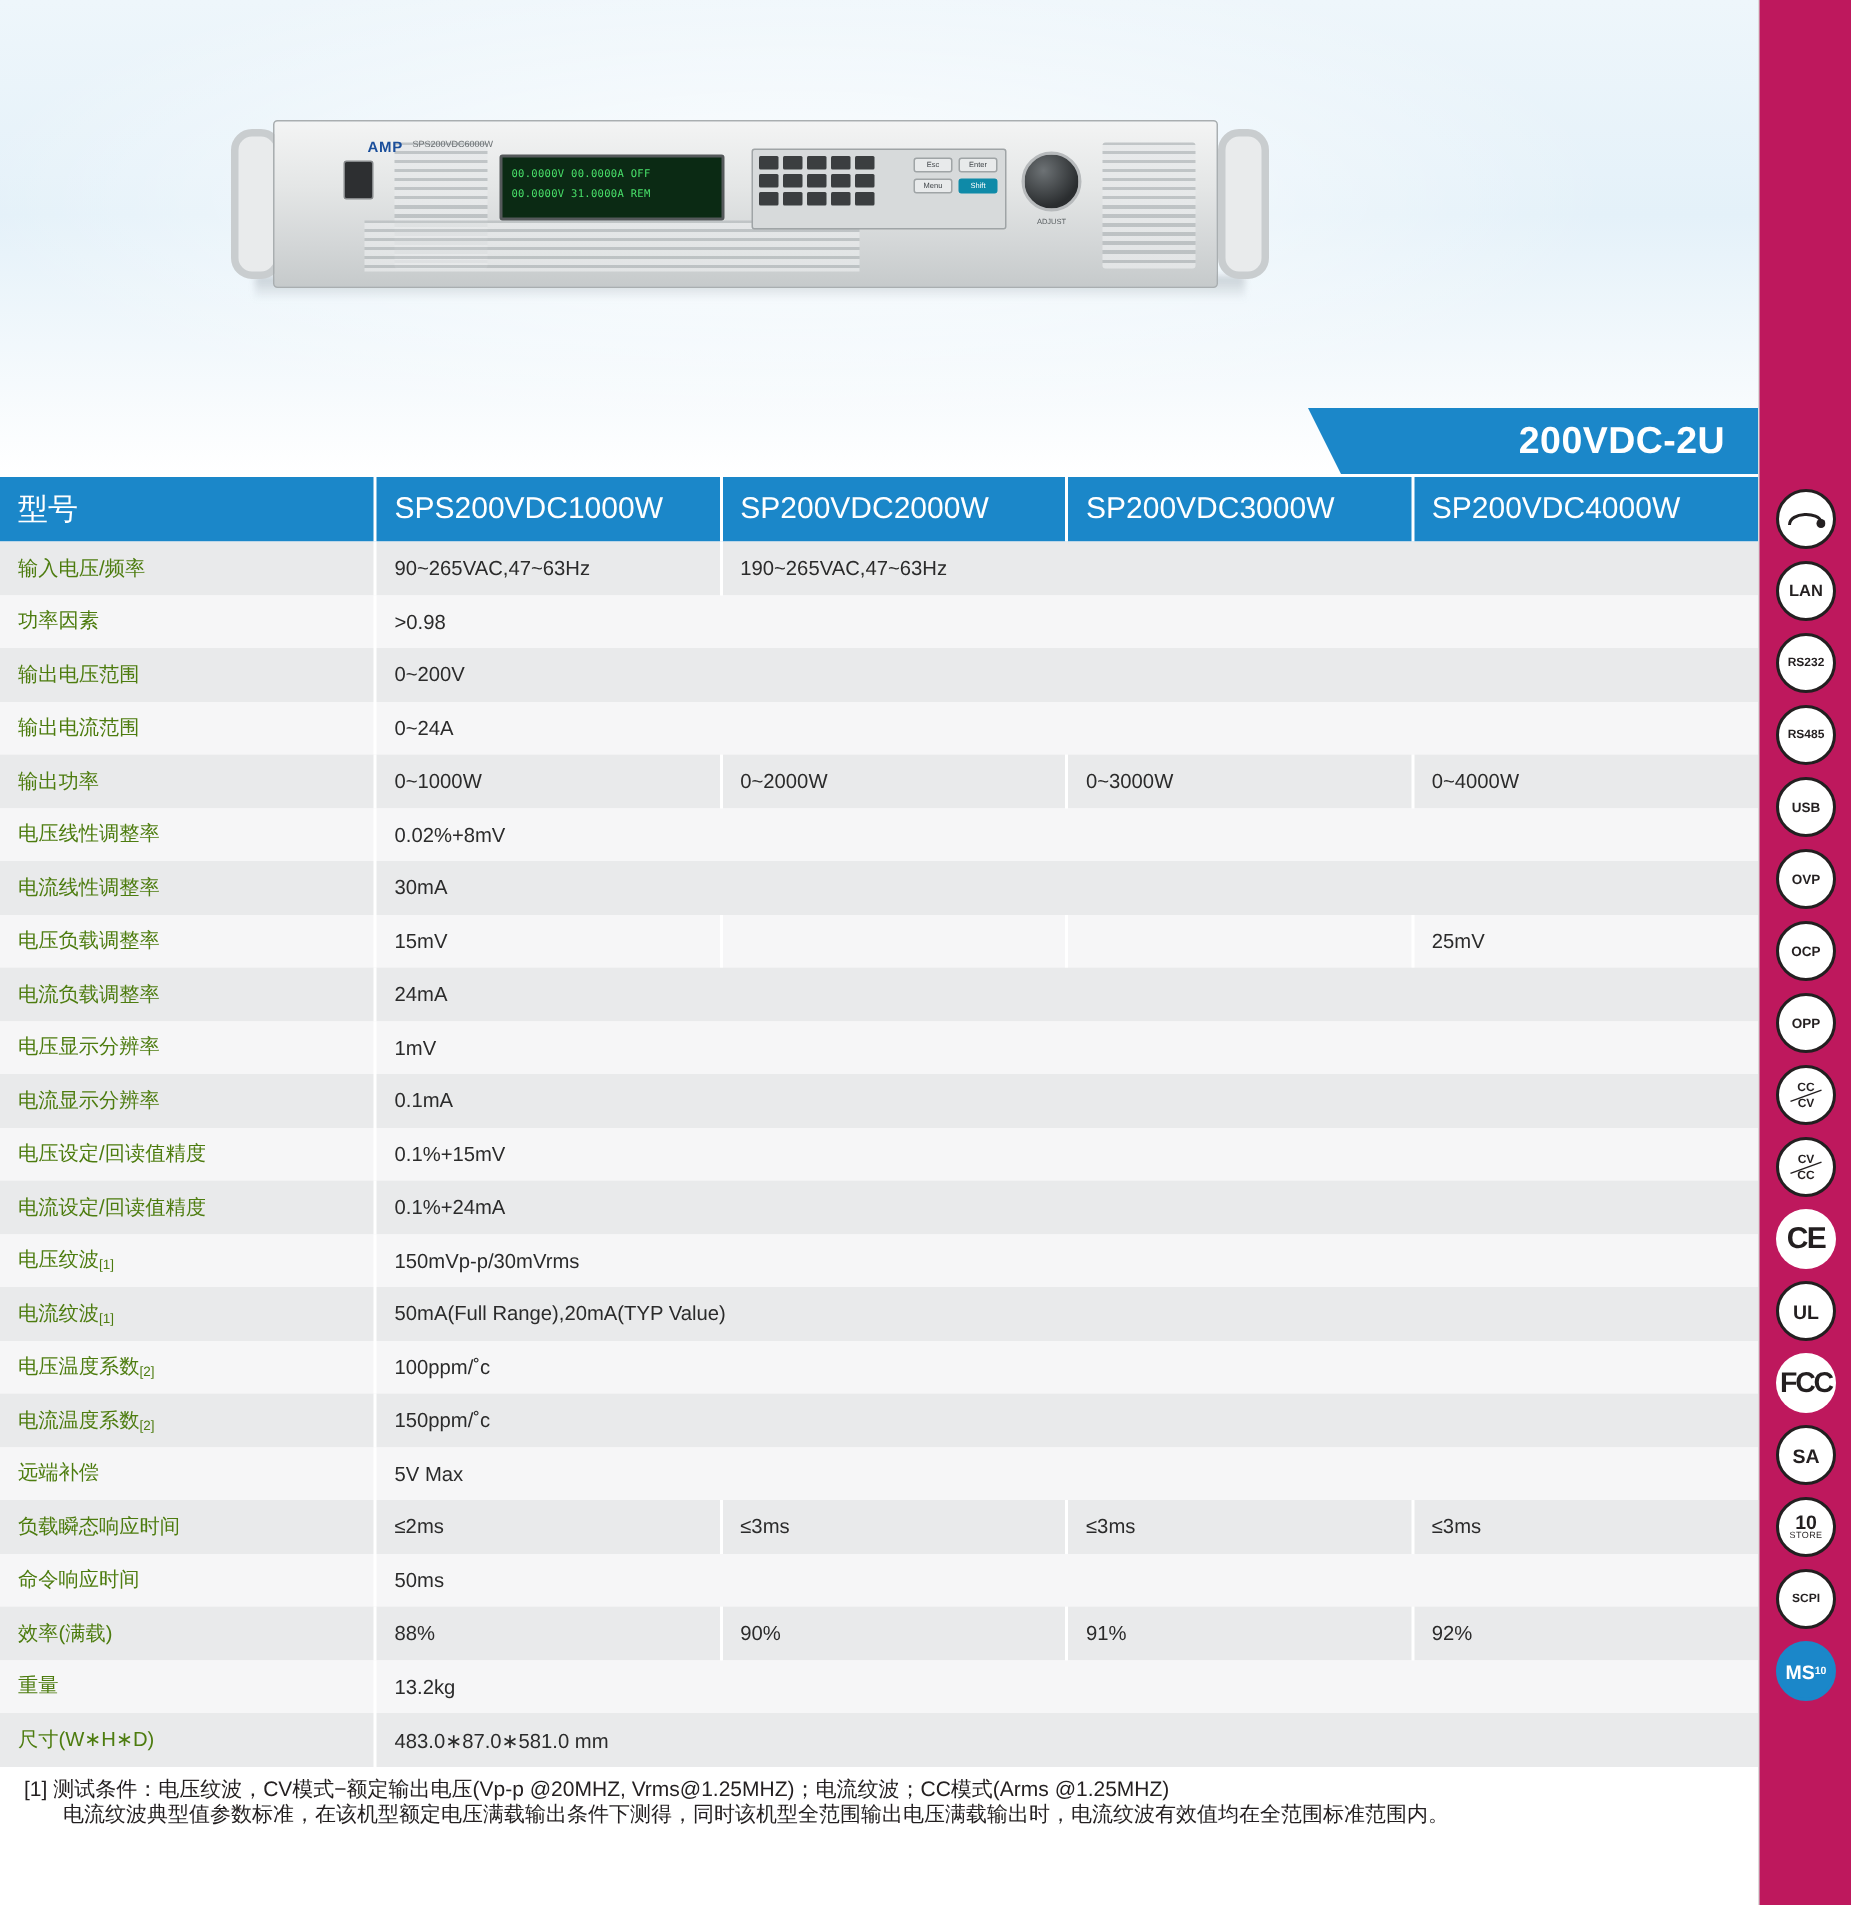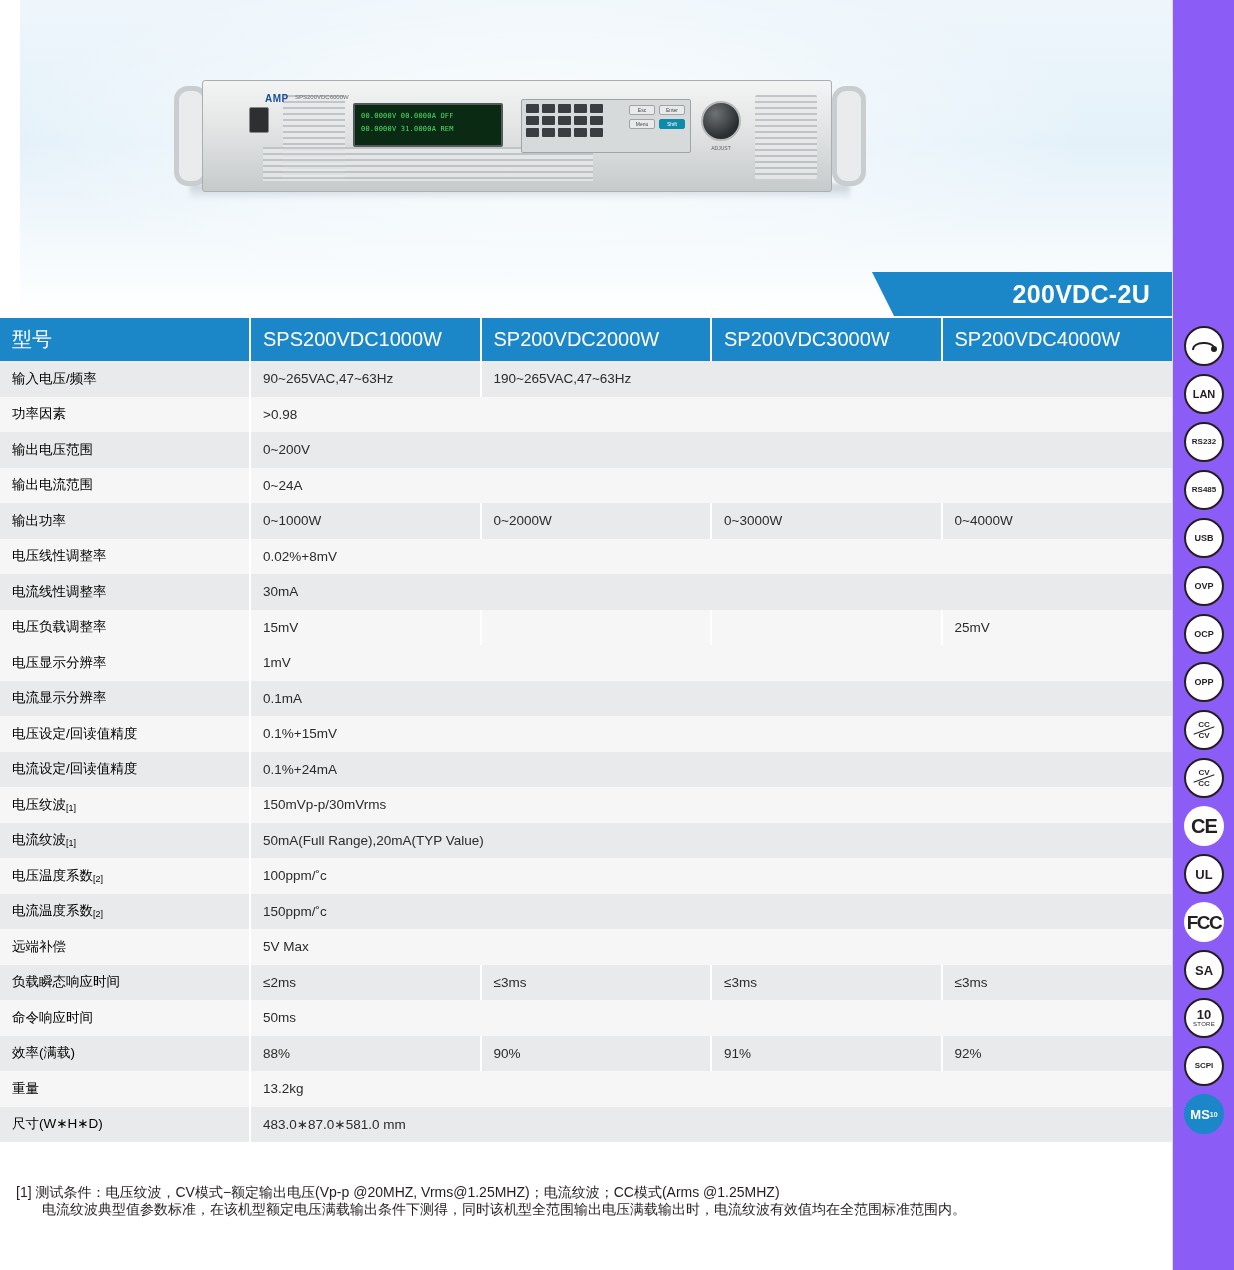--- a/index.html
+++ b/index.html
@@ -14,21 +14,20 @@
     overflow: hidden;
   }
 
   
   .hero {
     position: relative;
     width: 1172px;
     height: 318px;
     background: linear-gradient(180deg, #eef6fb 0%, #e4f1f9 45%, #ffffff 100%);
     overflow: hidden;
-    margin-left: 20px;
   }
   .hero-fade {
     position: absolute;
     left: 0; top: 0; right: 0; bottom: 0;
     background: radial-gradient(ellipse at 45% 40%, rgba(255,255,255,0.85) 0%, rgba(255,255,255,0) 60%);
   }
 
   
   .device {
     position: absolute;
@@ -218,21 +217,21 @@
   }
   table.spec th:last-child, table.spec td:last-child { border-right: none; }
   thead th {
     background: #1b87c9;
     color: #ffffff;
     font-size: 20px;
   }
   thead th.first { background: #1b87c9; font-weight: normal; }
   tbody tr.odd td { background: #e9eaeb; }
   tbody tr.even td { background: #f6f6f7; }
-  td.label { color: #000000; }
+  td.label { color: #4d7c0f; }
   td.value { color: #2b2b2b; }
   .sup { font-size: 9px; vertical-align: baseline; position: relative; top: 2px; }
 
   
   .notes {
     position: absolute;
     left: 16px;
     top: 1184px;
     width: 1120px;
     font-size: 14px;
@@ -241,21 +240,21 @@
   }
   .notes .indent { padding-left: 26px; }
 
   
   .rail {
     position: absolute;
     right: 0;
     top: 0;
     width: 62px;
     height: 1270px;
-    background: #8b5cf6;
+    background: #be185d;
     border-left: 1px solid #dcdcdc;
   }
   .rail-inner {
     position: absolute;
     top: 326px;
     left: 0;
     width: 62px;
     display: flex;
     flex-direction: column;
     align-items: center;
@@ -397,20 +396,24 @@
           <td class="label">电流线性调整率</td>
           <td class="value" colspan="4">30mA</td>
         </tr>
         <tr class="even">
           <td class="label">电压负载调整率</td>
           <td class="value">15mV</td>
           <td class="value"></td>
           <td class="value"></td>
           <td class="value">25mV</td>
         </tr>
+        <tr class="odd">
+          <td class="label">电流负载调整率</td>
+          <td class="value" colspan="4">24mA</td>
+        </tr>
         <tr class="even">
           <td class="label">电压显示分辨率</td>
           <td class="value" colspan="4">1mV</td>
         </tr>
         <tr class="odd">
           <td class="label">电流显示分辨率</td>
           <td class="value" colspan="4">0.1mA</td>
         </tr>
         <tr class="even">
           <td class="label">电压设定/回读值精度</td>

